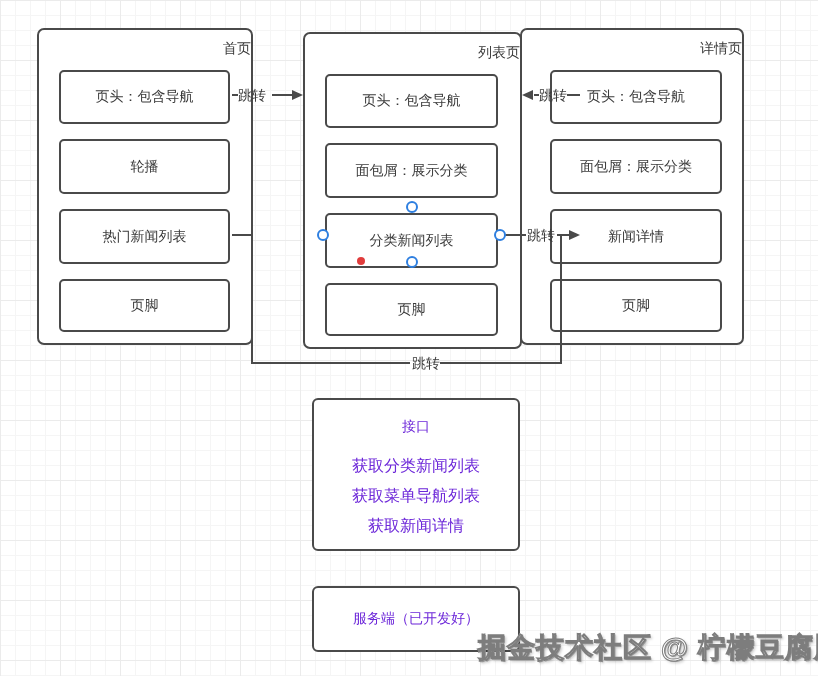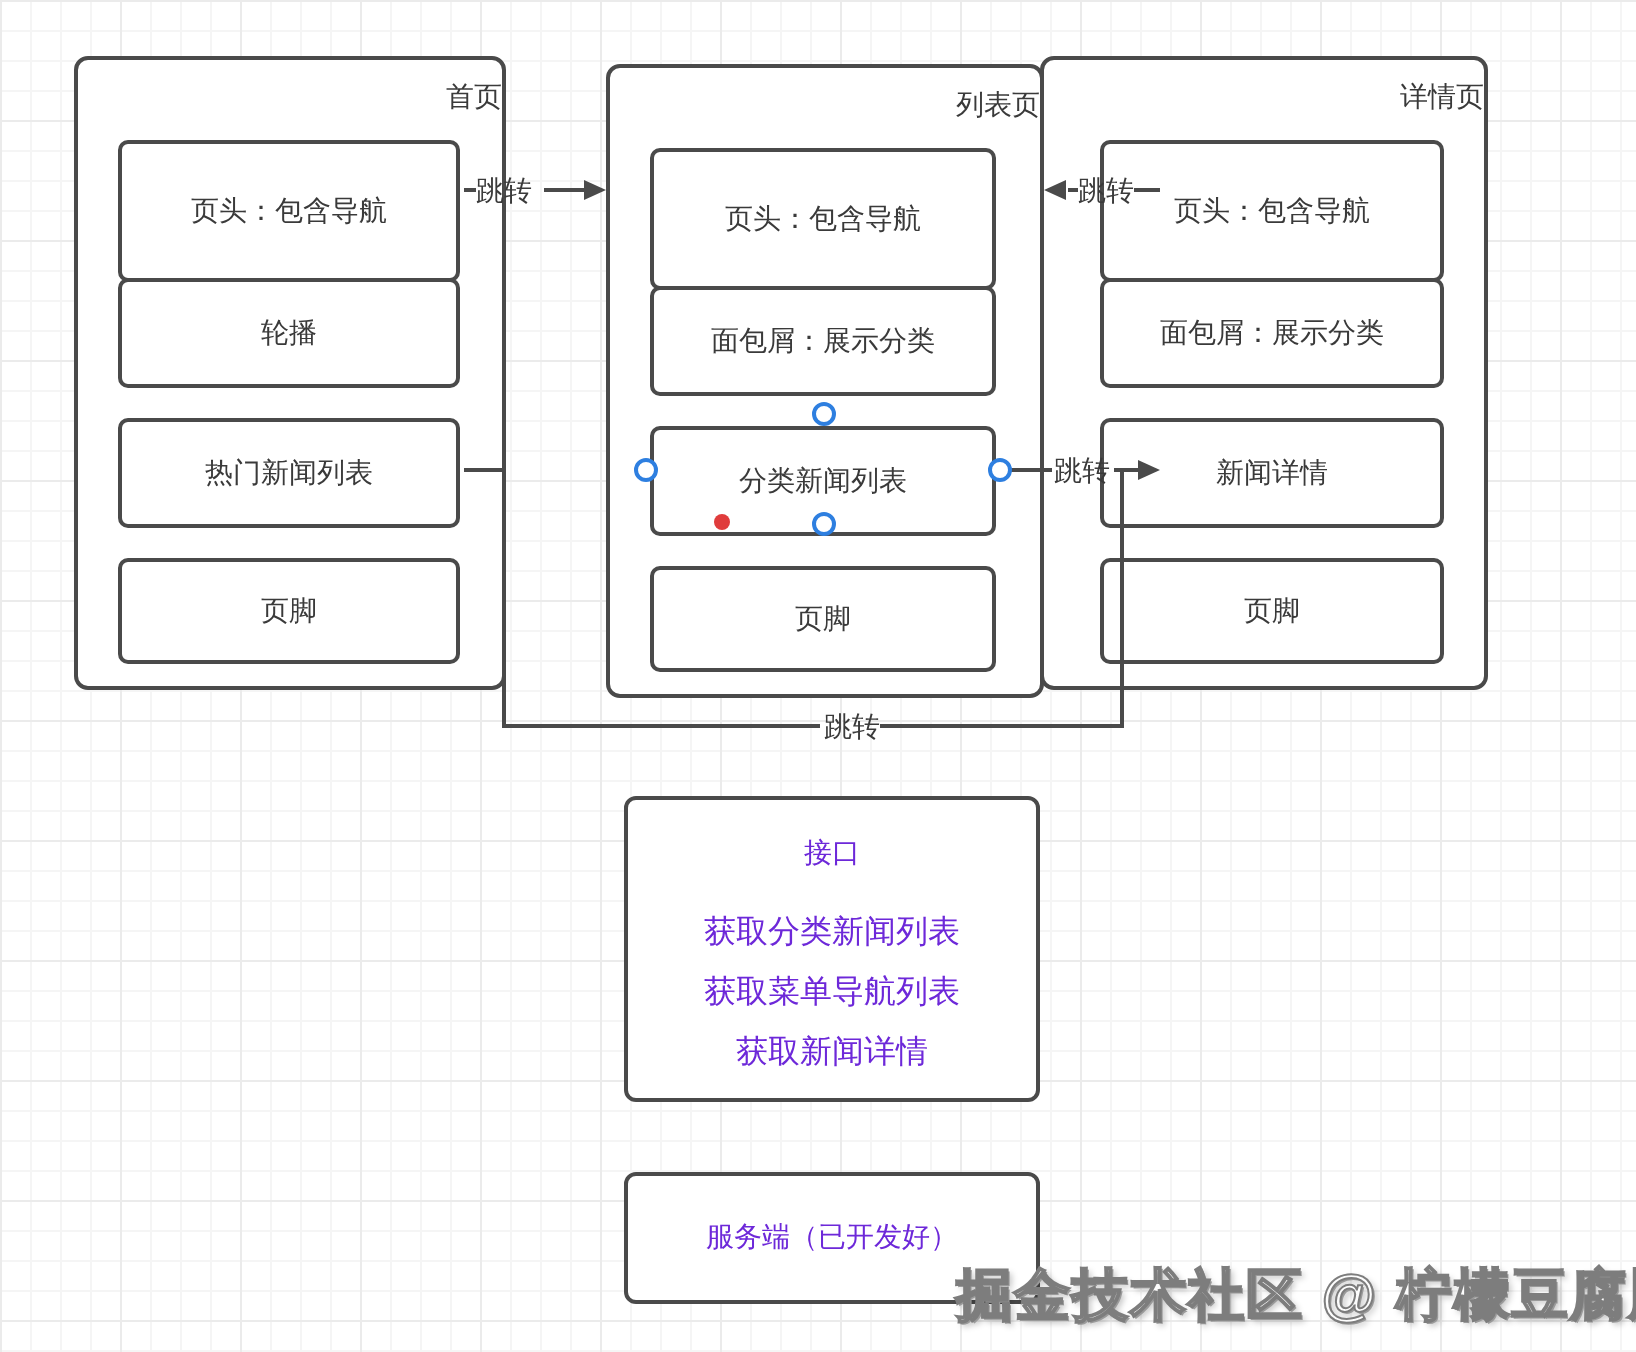--- a/index.html
+++ b/index.html
@@ -37,21 +37,21 @@
     border:2px solid #4a4a4a;
     border-radius:5px;
     background:#fff;
     display:flex;align-items:center;justify-content:center;
     font-size:14px;color:#3a3a3a;
     text-align:center;
   }
   #panel-home  {left:37px;  top:28px; width:216px; height:317px;}
   #panel-list  {left:303px; top:32px; width:219px; height:317px;}
   #panel-detail{left:520px; top:28px; width:224px; height:317px;}
-  .r1{top:40px;  height:71px;}
+  .r1{top:40px;  height:54px;}
   .r2{top:109px; height:55px;}
   .r3{top:179px; height:55px;}
   .r4{top:249px; height:53px;}
   #panel-home   .node{left:20px; right:21px;}
   #panel-list   .node{left:20px; right:22px;}
   #panel-detail .node{left:28px; right:20px;}
 
   .plain-box{
     position:absolute;
     box-sizing:border-box;

